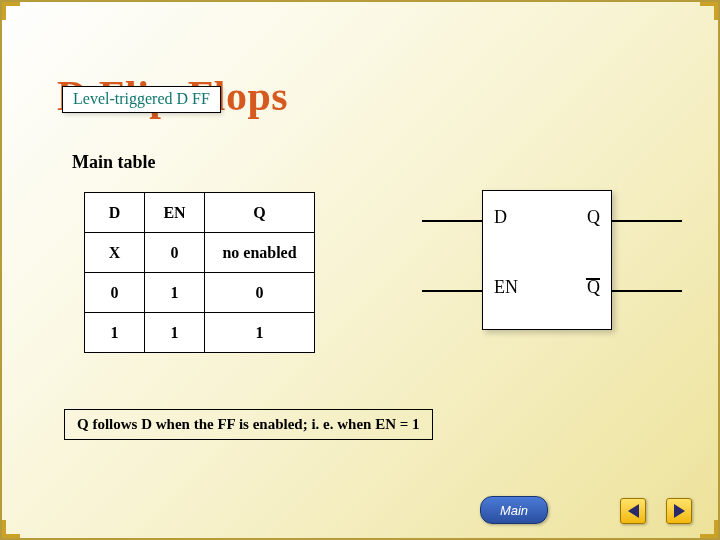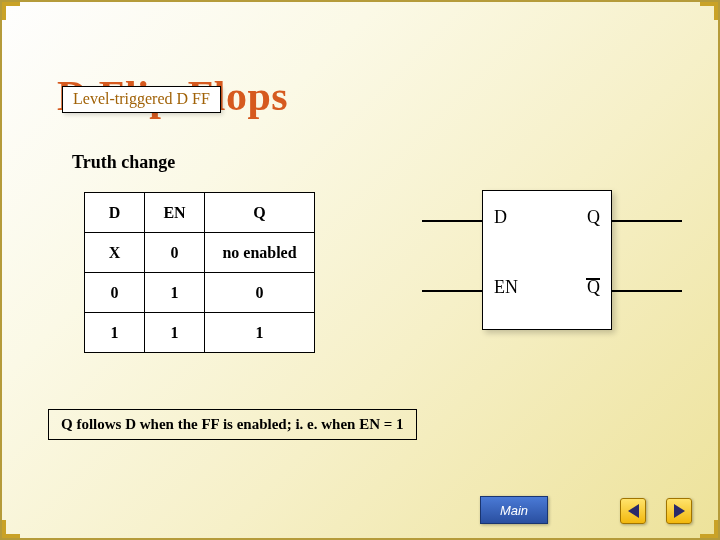--- a/index.html
+++ b/index.html
@@ -18,21 +18,21 @@
 
   .big-title {
     position: absolute; top: 70px; left: 55px;
     font-size: 42px; font-weight: bold; color: #d65a1f;
     letter-spacing: 0.5px;
   }
   .subtitle-box {
     position: absolute; top: 84px; left: 60px;
     background: #fff; border: 1px solid #000;
     padding: 3px 10px 4px 10px;
-    font-size: 16px; color: #a16207;
+    font-size: 16px; color: #0f766e;
     box-shadow: 2px 2px 4px rgba(0,0,0,0.15);
   }
   .truth-label {
     position: absolute; top: 150px; left: 70px;
     font-size: 18px; font-weight: bold; color: #000;
   }
 
   
   .truth-table {
     position: absolute; top: 190px; left: 82px;
@@ -70,30 +70,30 @@
 
   .pin-label { position: absolute; font-size: 18px; font-weight: normal; color:#000; }
   .pin-label.d  { top: 25px; left: 72px; }
   .pin-label.en { top: 95px; left: 72px; }
   .pin-label.q  { top: 25px; left: 165px; }
   .pin-label.qb { top: 95px; left: 165px; }
   .overbar { position: absolute; top: 96px; left: 164px; width: 14px; height: 1.5px; background:#000; }
 
   
   .desc-box {
-    position: absolute; top: 407px; left: 46px;
+    position: absolute; top: 407px; left: 62px;
     border: 1px solid #000; background: rgba(255,255,255,0);
     padding: 6px 12px; font-size: 15px; color: #000;
     font-weight: bold;
   }
   .main-btn {
     position: absolute; bottom: 14px; right: 170px;
     width: 68px; height: 28px;
     background: linear-gradient(#4a7ad6, #2a4fa0);
-    border: 1px solid #1a3570; border-radius: 0;
+    border: 1px solid #1a3570; border-radius: 12px;
     color: #fff; font-family: Arial, sans-serif; font-size: 13px; font-style: italic;
     display: flex; align-items: center; justify-content: center;
     box-shadow: 1px 1px 3px rgba(0,0,0,0.3);
     cursor: pointer;
   }
   .arrow-btn {
     position: absolute; bottom: 14px;
     width: 26px; height: 26px;
     background: linear-gradient(#ffe36b, #f2b80e);
     border: 1px solid #a07400; border-radius: 3px;
@@ -121,21 +121,21 @@
 
 <div class="slide">
   <div class="corner tl"></div>
   <div class="corner tr"></div>
   <div class="corner bl"></div>
   <div class="corner br"></div>
 
   <div class="big-title">D Flip-Flops</div>
   <div class="subtitle-box">Level-triggered D FF</div>
 
-  <div class="truth-label">Truth change</div>
+  <div class="truth-label">Main table</div>
 
   <table class="truth-table">
     <tbody>
         <tr>
       <th class="col-d">D</th>
       <th class="col-en">EN</th>
       <th class="col-q">Q</th>
     </tr>
     <tr>
       <td class="col-d">X</td>

